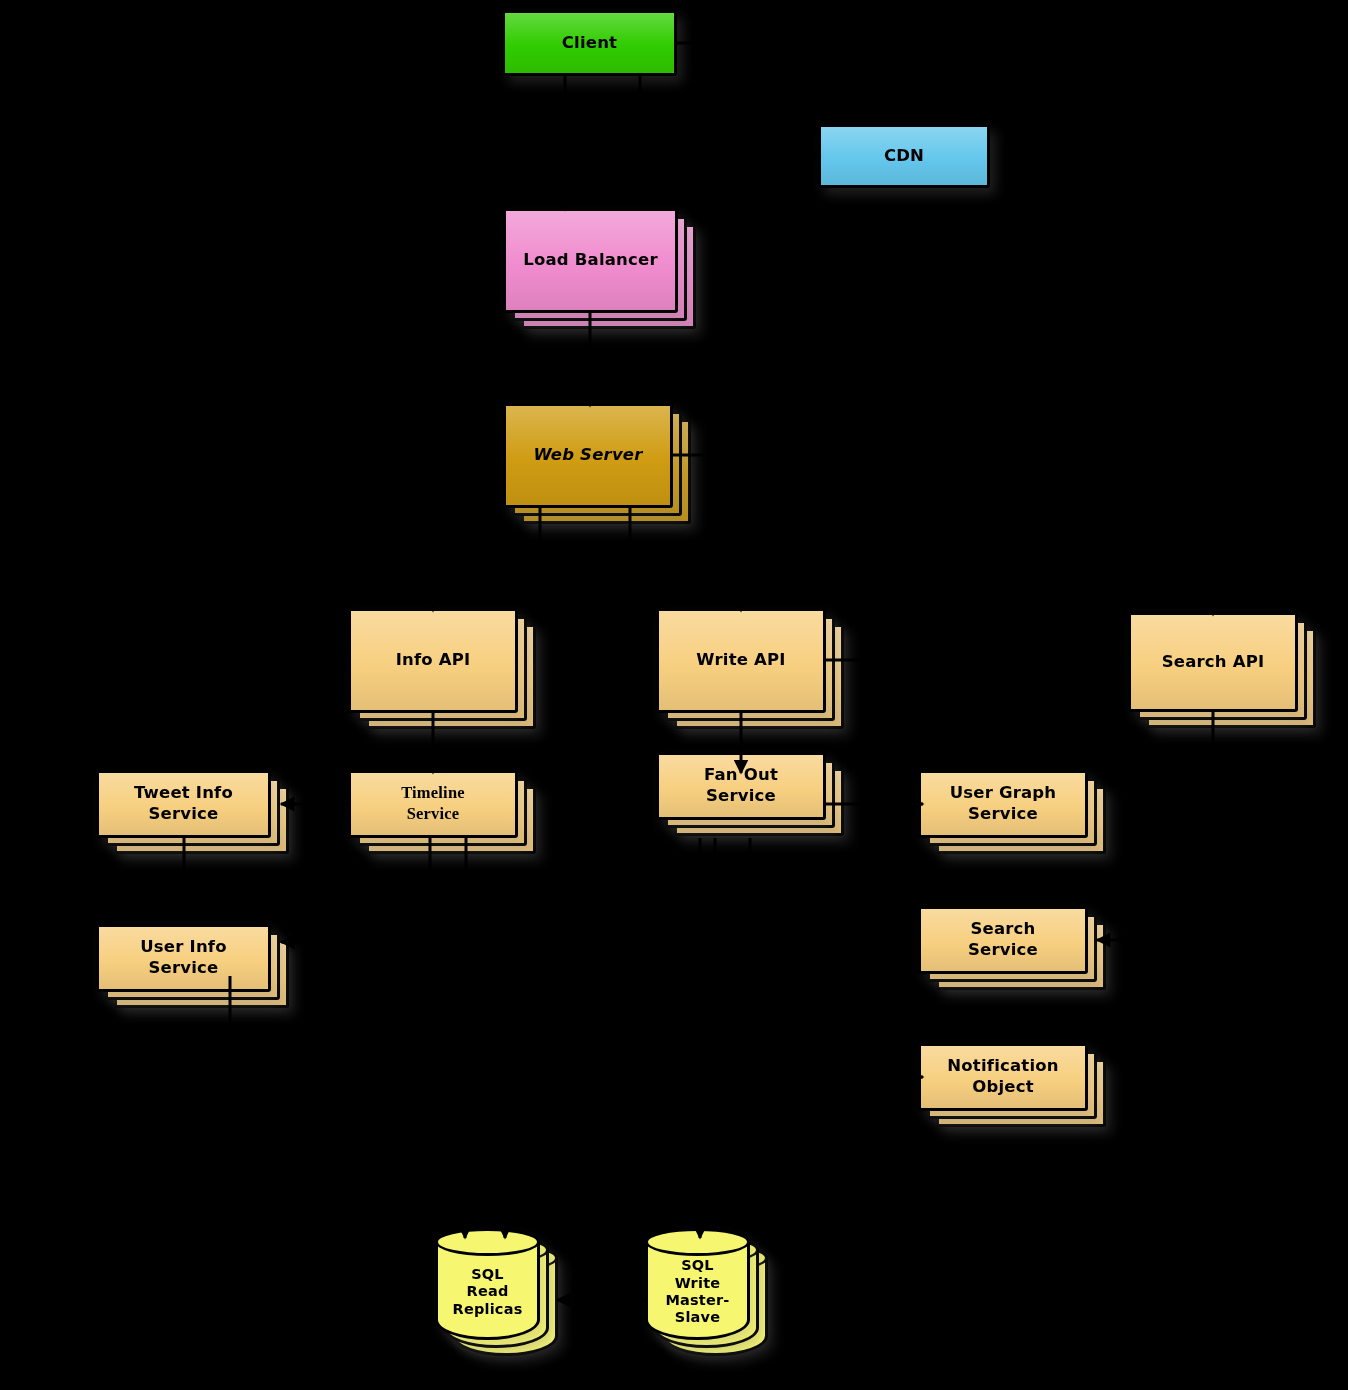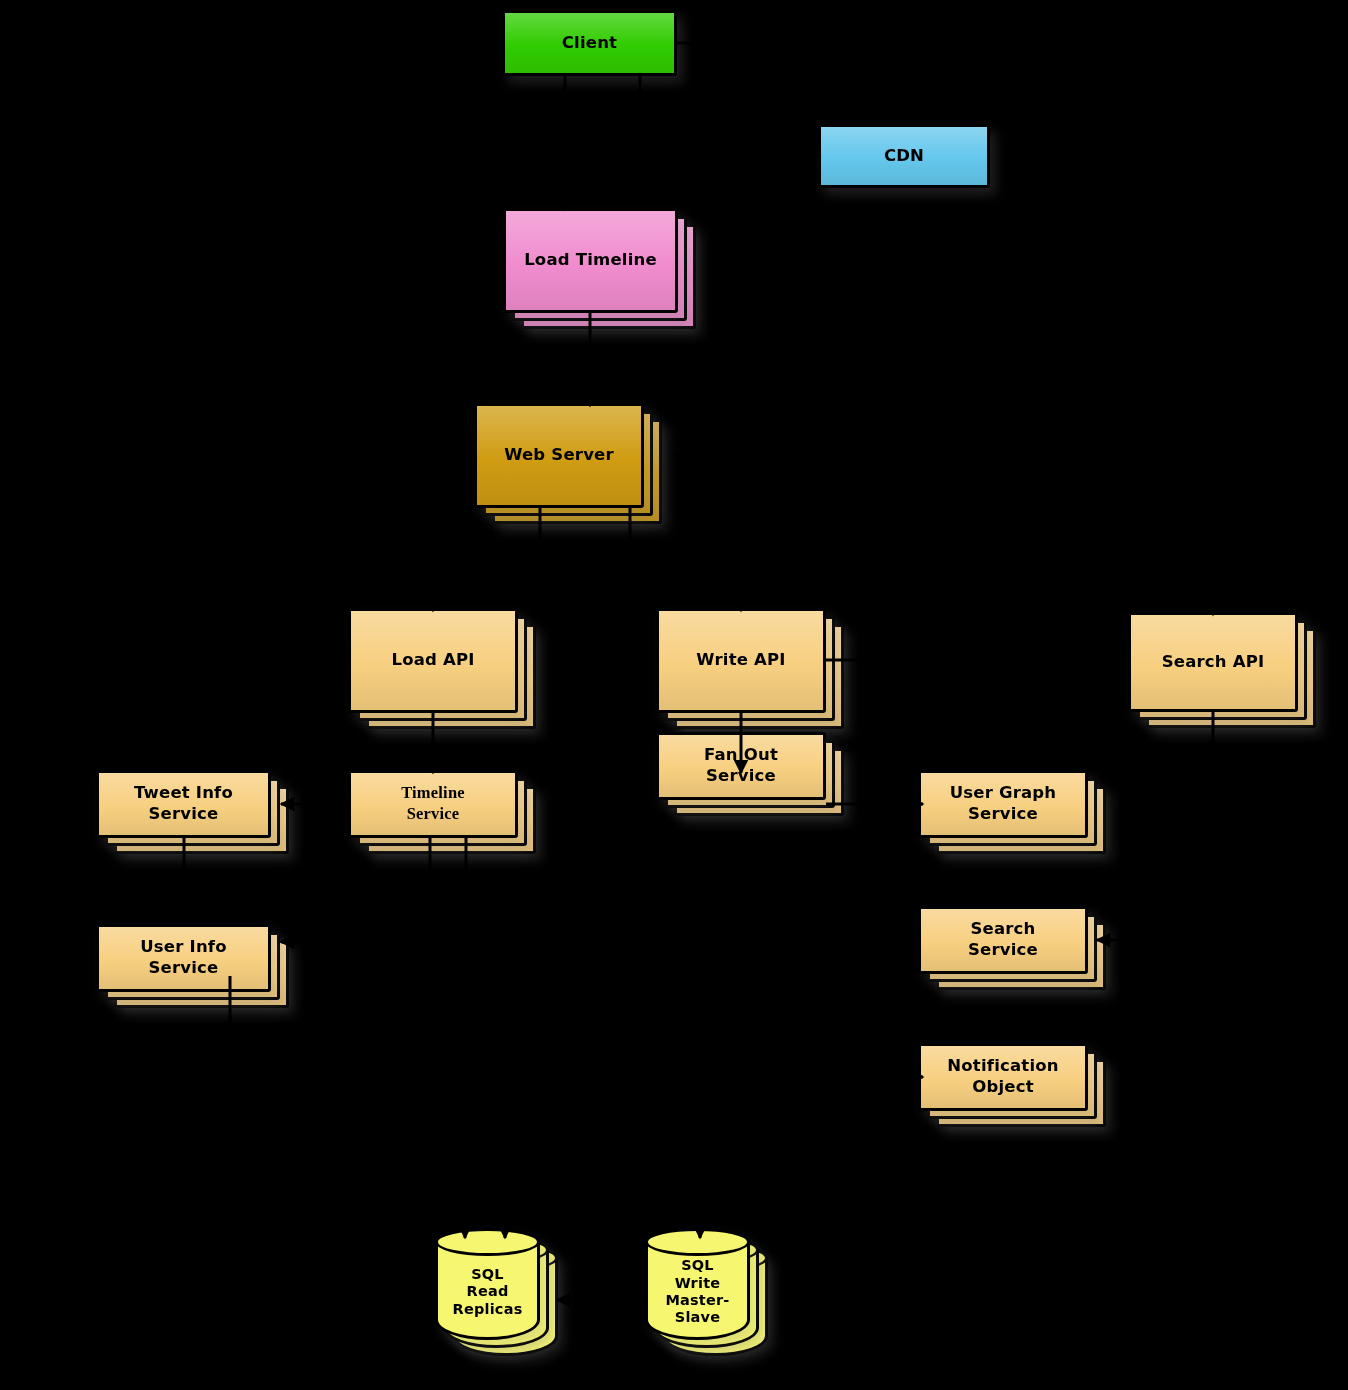--- a/index.html
+++ b/index.html
@@ -50,37 +50,37 @@
   <div class="node box" style="left: 818px; top: 124px; width: 172px; height: 64px; --c: #64c7ec;">
     <div class="face">
         <span class="lbl">CDN</span>
       </div>
   </div>
 
   <div class="node box" style="left: 503px; top: 208px; width: 175px; height: 105px; --c: #f08cce;">
     <div class="copy c2"></div>
     <div class="copy c1"></div>
     <div class="face">
-        <span class="lbl">Load Timeline</span>
-      </div>
-  </div>
-
-  <div class="node box" style="left: 474px; top: 403px; width: 170px; height: 105px; --c: #cf9c12;">
+        <span class="lbl">Load Balancer</span>
+      </div>
+  </div>
+
+  <div class="node box" style="left: 503px; top: 403px; width: 170px; height: 105px; font-style: italic; --c: #cf9c12;">
     <div class="copy c2"></div>
     <div class="copy c1"></div>
     <div class="face">
         <span class="lbl">Web Server</span>
       </div>
   </div>
 
   <div class="node box" style="left: 348px; top: 608px; width: 170px; height: 105px; --c: #f7cf80;">
     <div class="copy c2"></div>
     <div class="copy c1"></div>
     <div class="face">
-        <span class="lbl">Load API</span>
+        <span class="lbl">Info API</span>
       </div>
   </div>
 
   <div class="node box" style="left: 1128px; top: 612px; width: 170px; height: 100px; --c: #f7cf80;">
     <div class="copy c2"></div>
     <div class="copy c1"></div>
     <div class="face">
         <span class="lbl">Search API</span>
       </div>
   </div>
@@ -104,21 +104,21 @@
 
   <div class="node box" style="left: 348px; top: 770px; width: 170px; height: 68px; font-family: Liberation Serif, serif; --c: #f7cf80;">
     <div class="copy c2"></div>
     <div class="copy c1"></div>
     <div class="face">
         <span class="lbl">Timeline
 Service</span>
       </div>
   </div>
 
-  <div class="node box" style="left: 656px; top: 732px; width: 170px; height: 68px; --c: #f7cf80;">
+  <div class="node box" style="left: 656px; top: 752px; width: 170px; height: 68px; --c: #f7cf80;">
     <div class="copy c2"></div>
     <div class="copy c1"></div>
     <div class="face">
         <span class="lbl">Fan Out
 Service</span>
       </div>
   </div>
 
   <div class="node box" style="left: 918px; top: 770px; width: 170px; height: 68px; --c: #f7cf80;">
     <div class="copy c2"></div>

